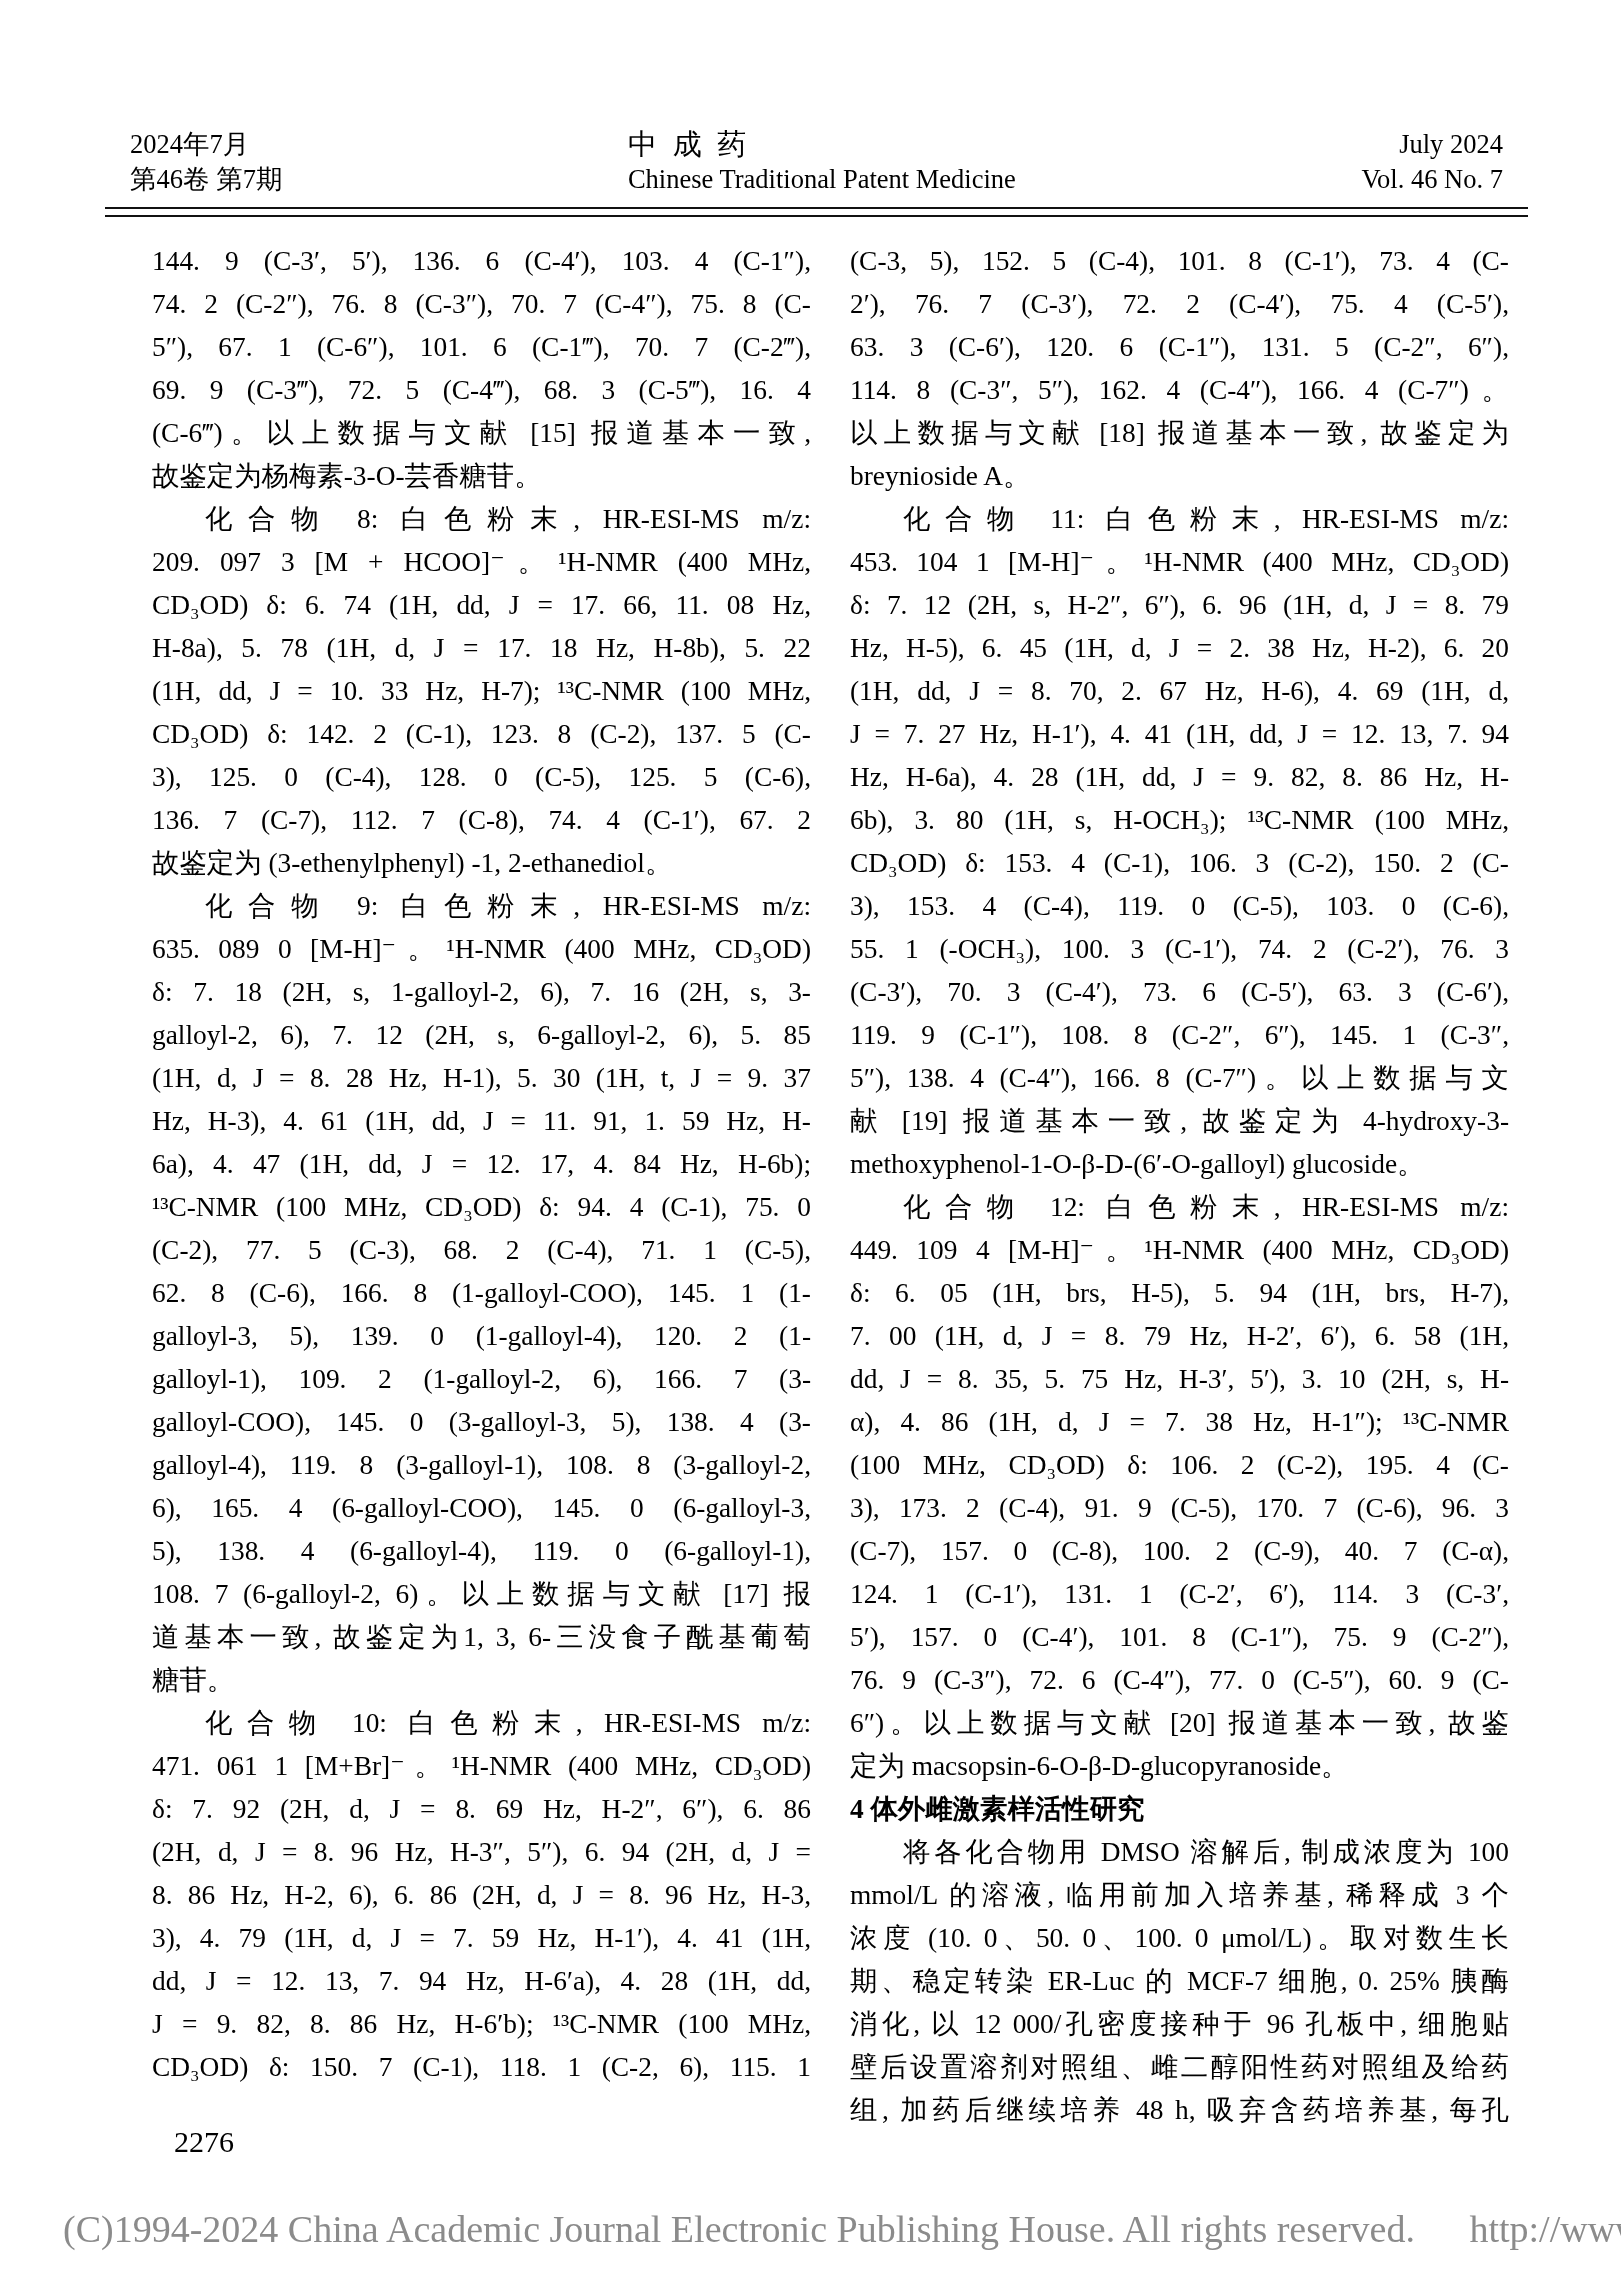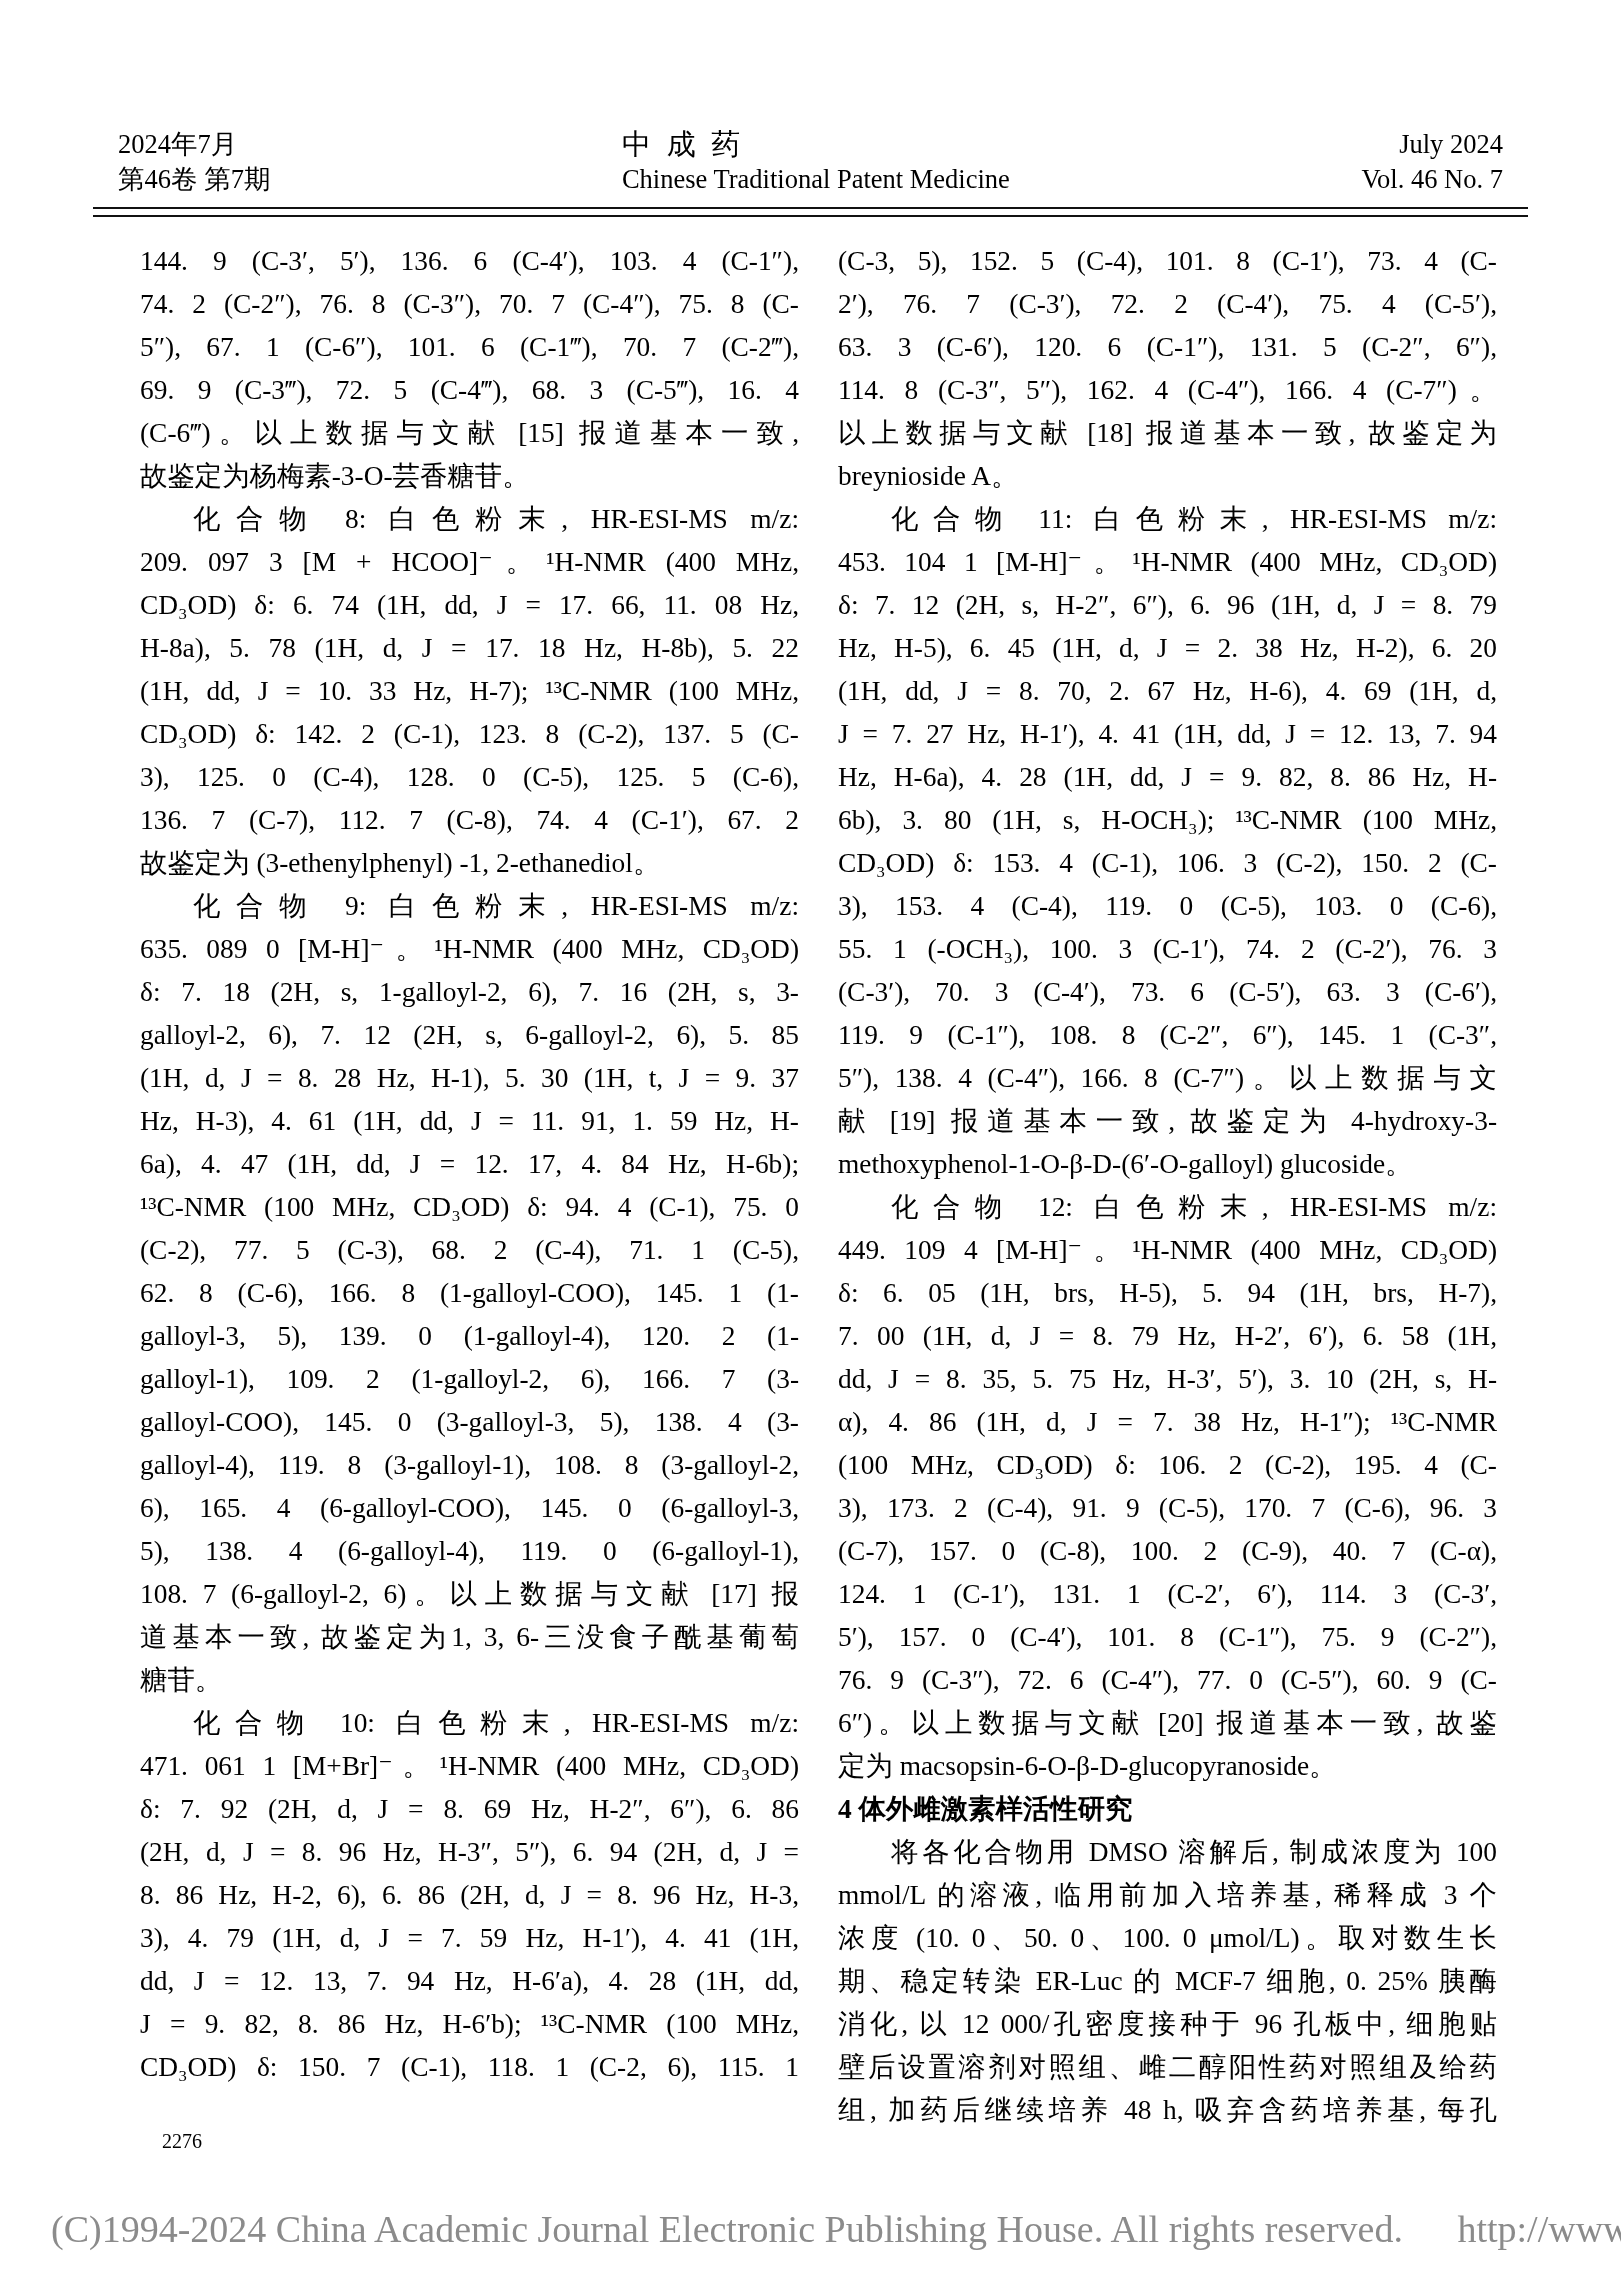--- a/index.html
+++ b/index.html
@@ -1,21 +1,21 @@
 <!DOCTYPE html>
 <html><head>
 <meta charset="utf-8">
 <style>
   html,body{margin:0;padding:0;}
   body{
     width:1621px;height:2293px;position:relative;background:#ffffff;color:#000;
     font-family:"Liberation Serif","DejaVu Serif",serif;
     -webkit-font-smoothing:antialiased;
   }
-  .page{position:absolute;inset:0;overflow:hidden;}
+  .page{position:absolute;inset:0;overflow:hidden;margin-left:12px;}
 
   
   .hdr{position:absolute;left:118px;right:118px;top:127px;display:flex;justify-content:space-between;}
   .hdr-block{display:flex;flex-direction:column;}
   .hdr-line{font-size:26.5px;line-height:35px;white-space:nowrap;}
   .hdr-center{}
   .hdr-right{text-align:right;}
   .journal-cn{font-size:29px;letter-spacing:15.7px;}
   .rule{position:absolute;left:93px;right:93px;top:207px;height:5.9px;
         border-top:2.9px solid #111;border-bottom:2px solid #111;}
@@ -26,21 +26,21 @@
   .col-right{left:838px;}
   .line{
     height:43px;line-height:43px;overflow:hidden;
     text-align:justify;text-align-last:justify;
   }
   .line.end{text-align:right;text-align-last:left;}
   .line.indent{text-indent:53px;}
   .line.heading{font-weight:bold;text-align:left;text-align-last:left;}
 
   
-  .pageno{position:absolute;left:162px;top:2125px;font-size:20px;line-height:33px;}
+  .pageno{position:absolute;left:162px;top:2125px;font-size:30px;line-height:33px;}
   .footer{position:absolute;left:51px;top:2213px;font-size:38px;line-height:33px;
           color:#8b8b8b;white-space:nowrap;}
   .footer .url{margin-left:45px;}
 </style>
 </head>
 <body>
 
 <div class="page">
 
   <div class="hdr">

